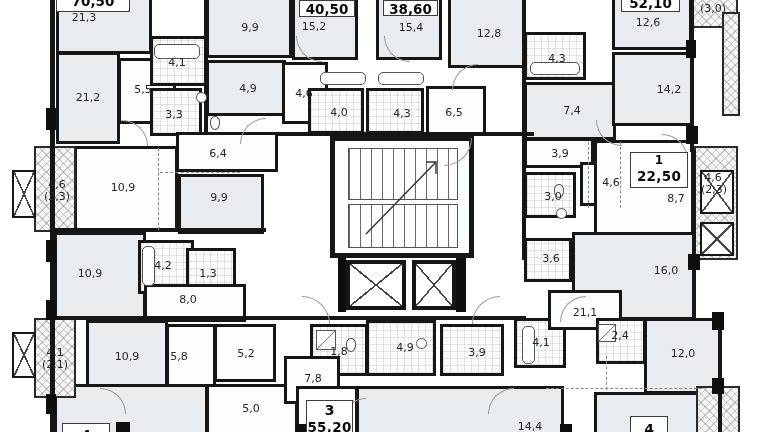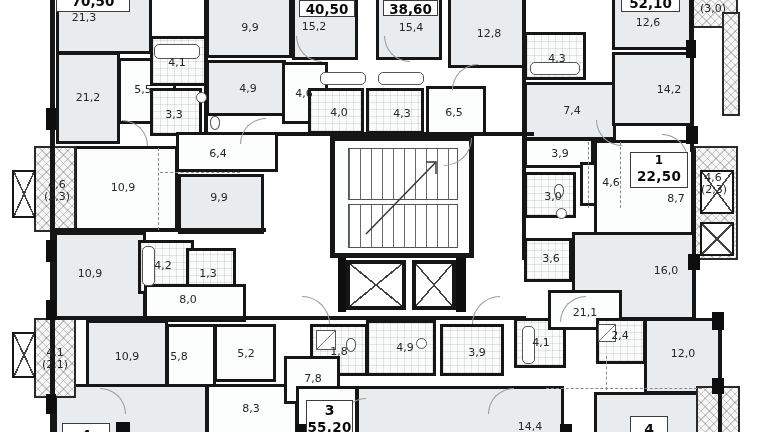--- a/index.html
+++ b/index.html
@@ -240,17 +240,17 @@
       <div class="lbl" style="left: 127px; top: 356px;">10,9</div>
       <div class="lbl" style="left: 179px; top: 356px;">5,8</div>
       <div class="lbl" style="left: 246px; top: 353px;">5,2</div>
       <div class="lbl" style="left: 339px; top: 351px;">1,8</div>
       <div class="lbl" style="left: 405px; top: 347px;">4,9</div>
       <div class="lbl" style="left: 477px; top: 352px;">3,9</div>
       <div class="lbl" style="left: 541px; top: 342px;">4,1</div>
       <div class="lbl" style="left: 620px; top: 335px;">2,4</div>
       <div class="lbl" style="left: 683px; top: 353px;">12,0</div>
       <div class="lbl" style="left: 313px; top: 378px;">7,8</div>
-      <div class="lbl" style="left: 251px; top: 408px;">8,3</div>
+      <div class="lbl" style="left: 251px; top: 408px;">5,0</div>
       <div class="lbl" style="left: 490px; top: 426px; margin-left: 40px;">14,4</div>
     </div>
 
 </div>
 
 </body></html>

